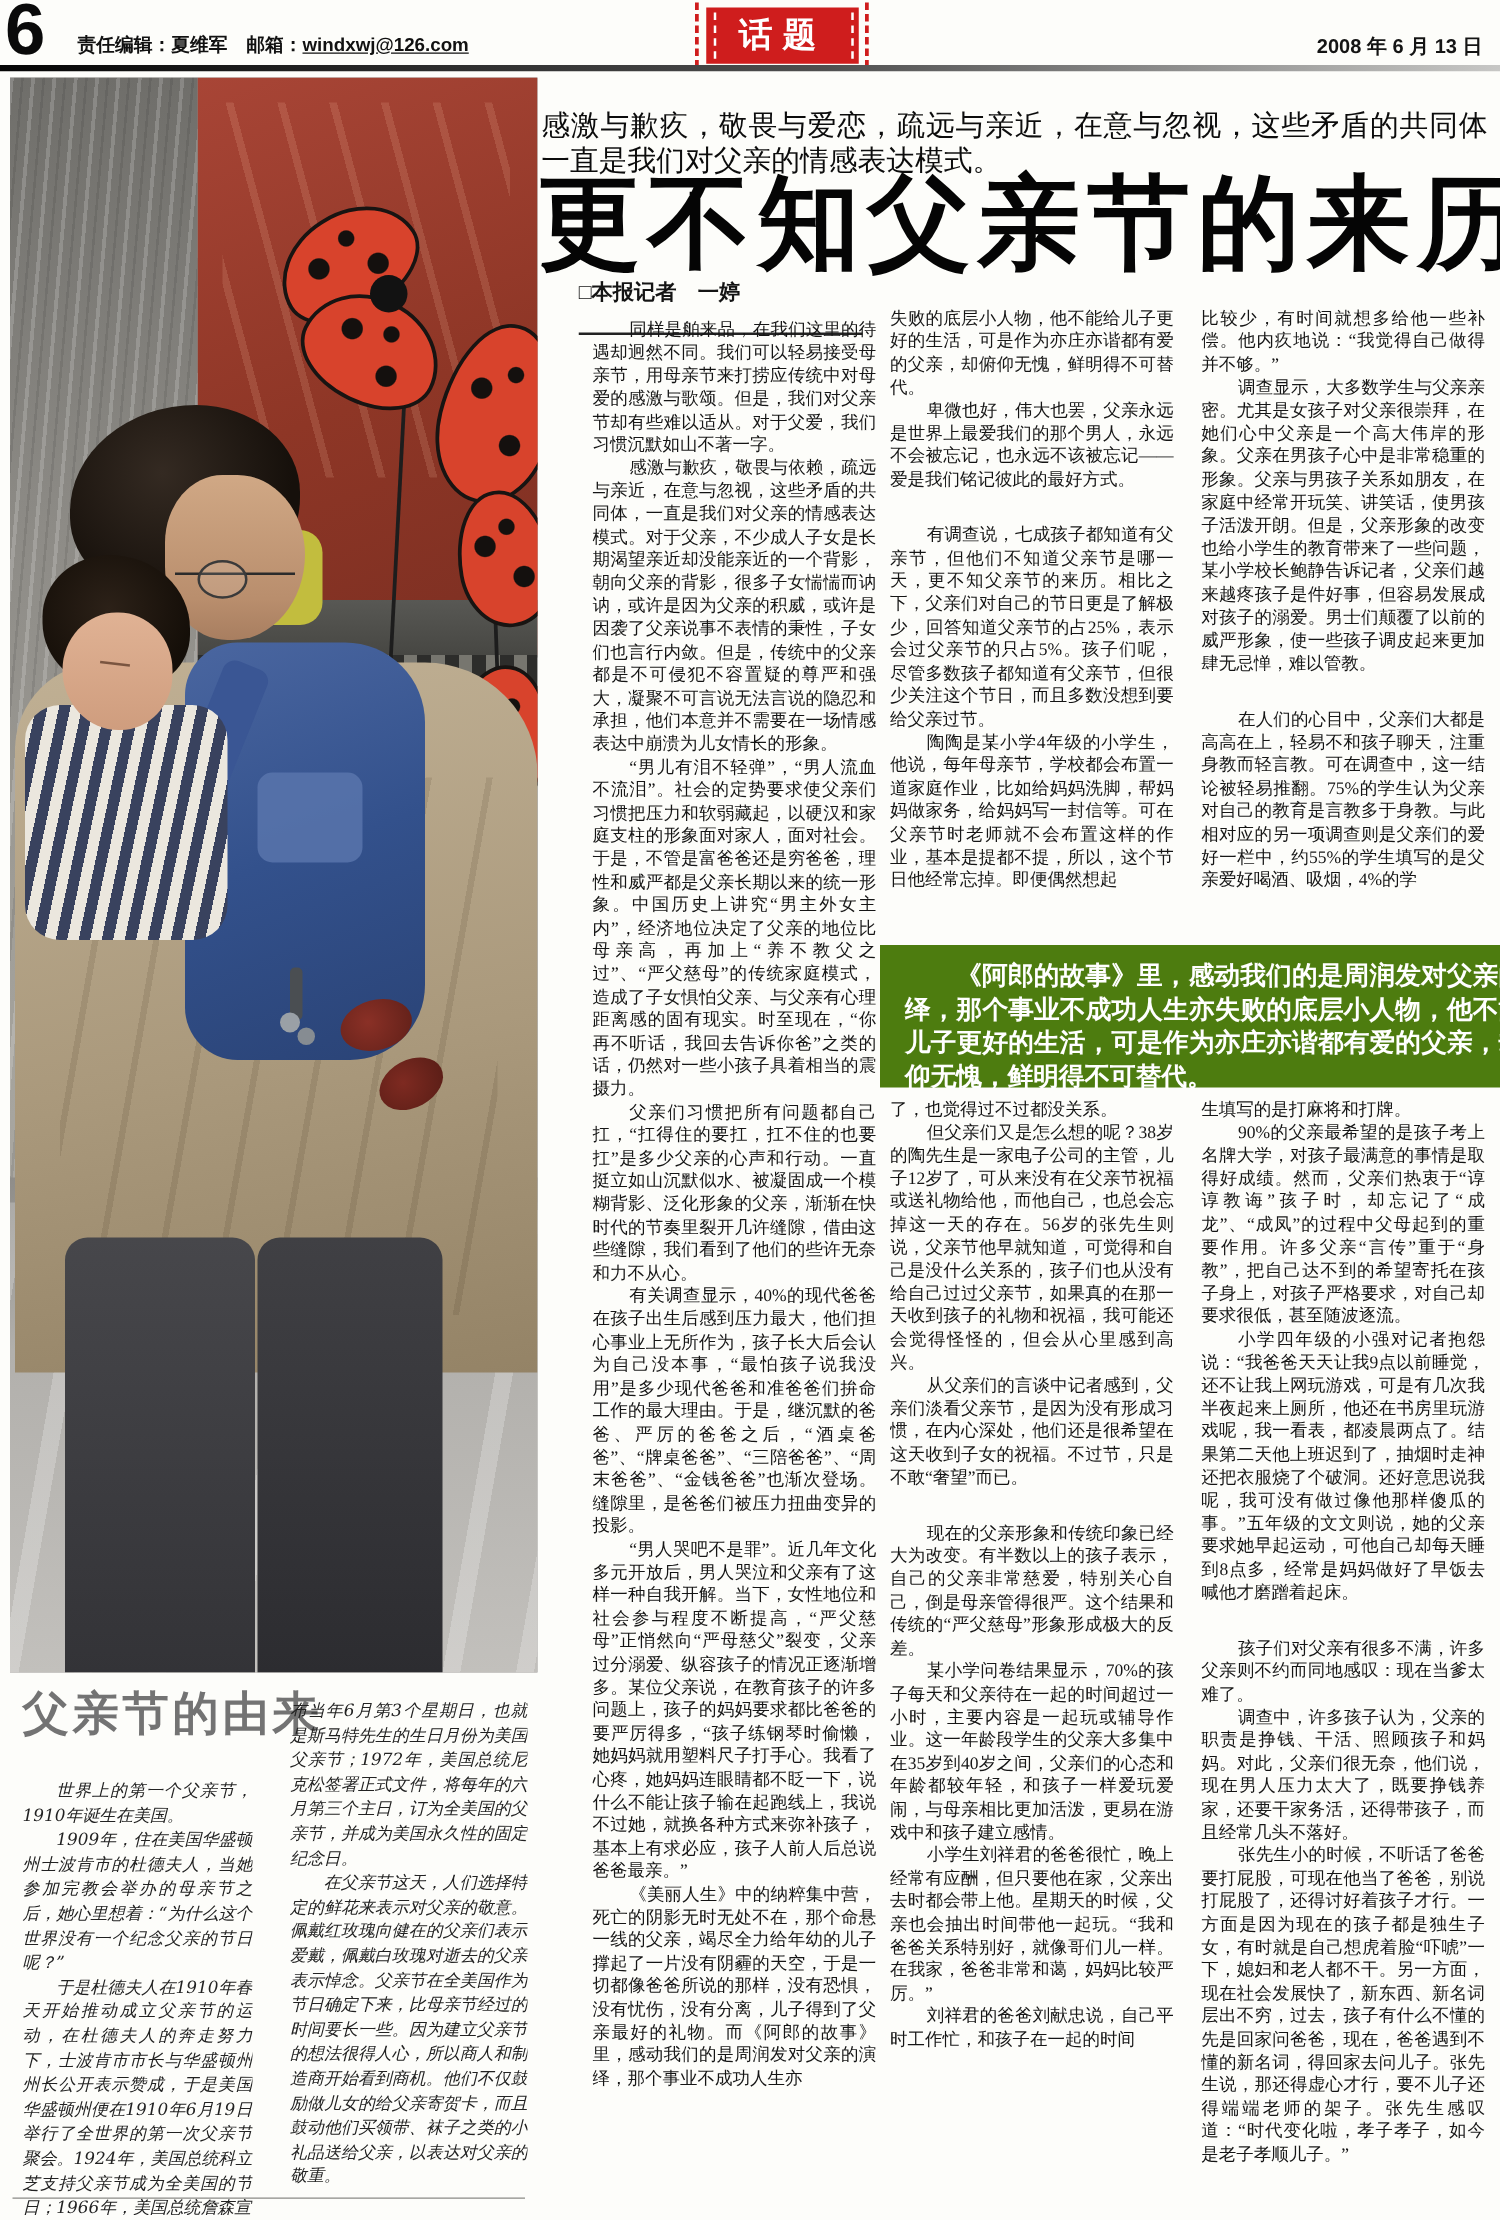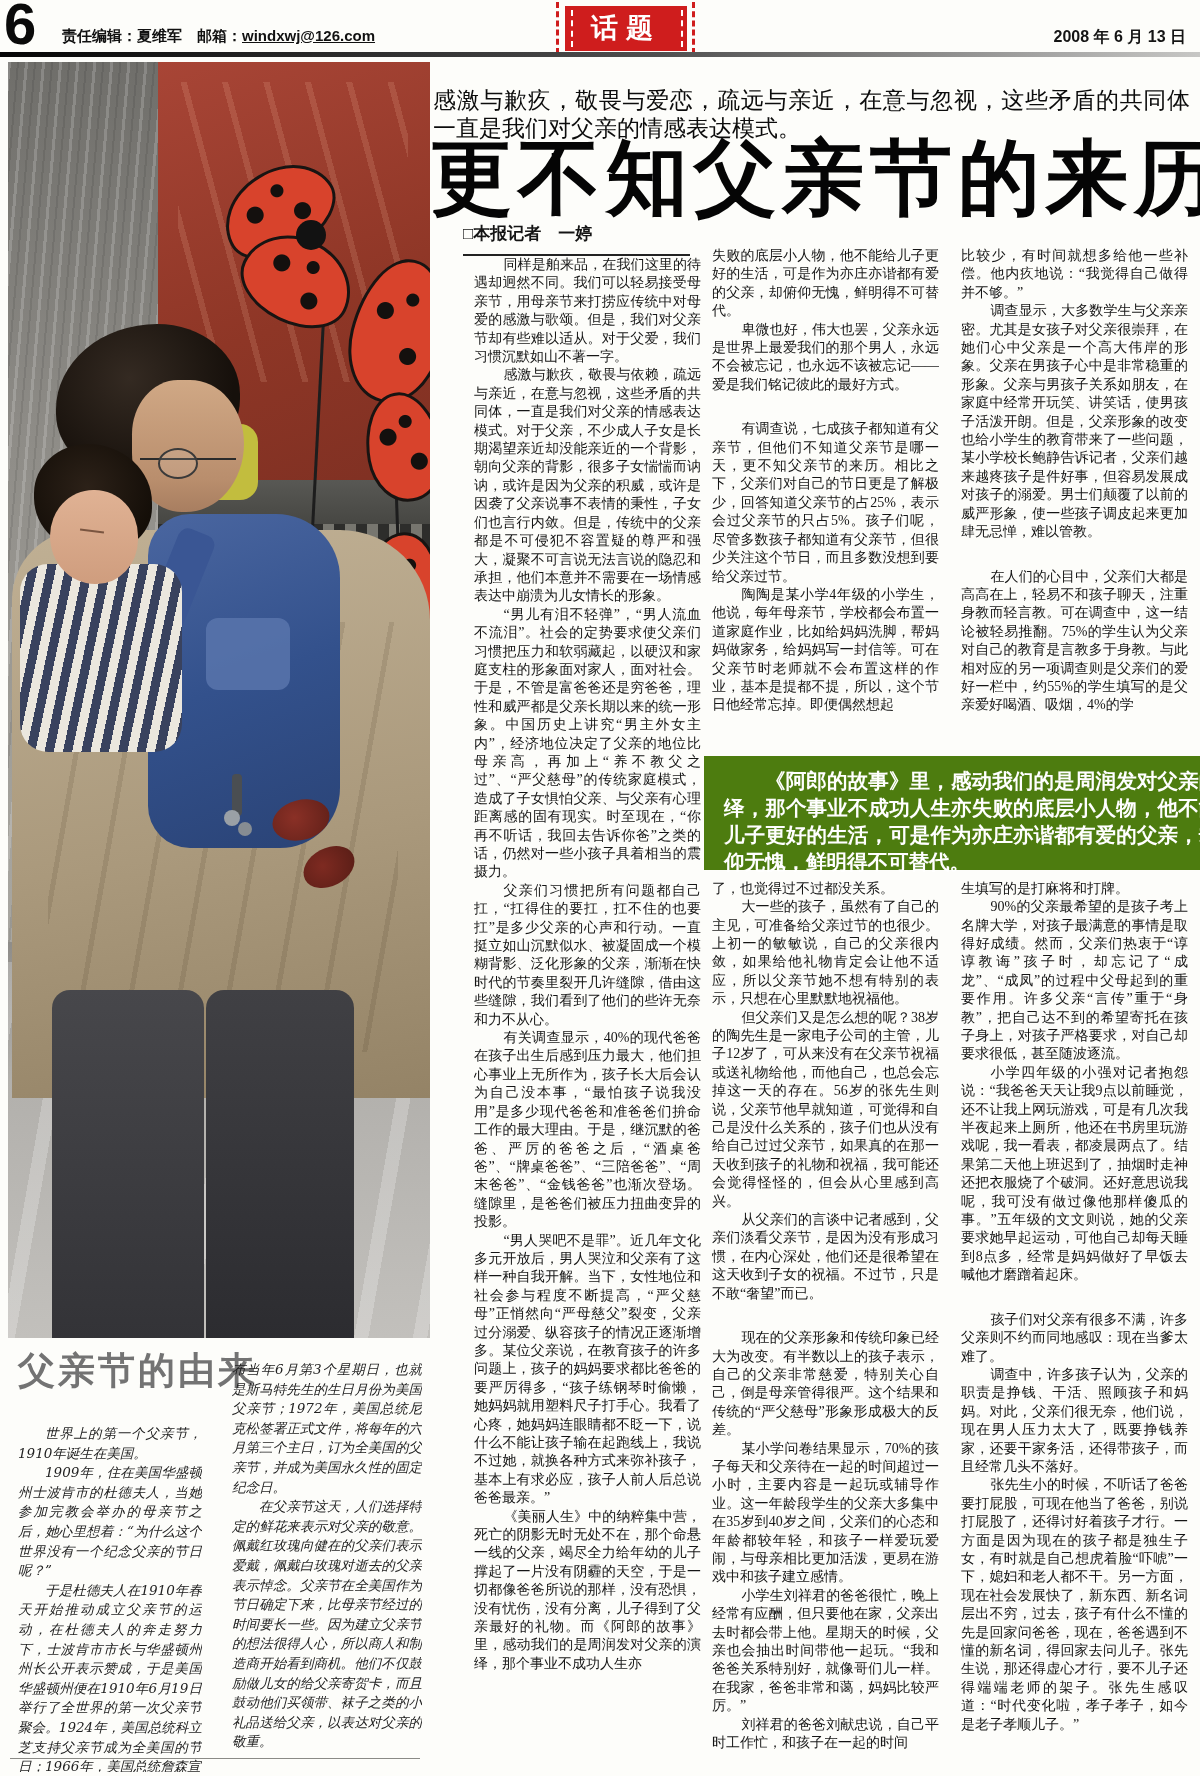--- a/index.html
+++ b/index.html
@@ -22,21 +22,21 @@
                font-family:"Liberation Sans","DejaVu Sans",sans-serif;}
   .header-rule{position:absolute;left:0;top:52px;width:1200px;height:5px;
                background:linear-gradient(90deg,#050505,#4f4f4f 55%,#c7c7c5);}
 
   
   .kicker{position:absolute;left:433px;top:86px;width:757px;font-size:23px;line-height:28px;
           font-weight:normal;text-align:justify;font-family:"Liberation Sans","DejaVu Sans",sans-serif;color:#0c0c0c;}
   .main-title{position:absolute;left:430px;top:124px;font-size:82px;font-weight:bold;letter-spacing:6px;
           font-family:"Liberation Sans","DejaVu Sans",sans-serif;color:#050505;white-space:nowrap;}
   .byline{position:absolute;left:463px;top:222px;width:227px;font-size:17px;font-weight:bold;
-          font-family:"Liberation Sans","DejaVu Sans",sans-serif;padding-bottom:9px;border-bottom:2px solid #222;}
+          font-family:"Liberation Sans","DejaVu Sans",sans-serif;padding-bottom:21px;border-bottom:2px solid #222;}
 
   
   .col{position:absolute;width:227px;overflow:hidden;}
   .col p{margin:0;font-size:14px;line-height:18.4px;text-align:justify;text-indent:2.1em;
          font-family:"Liberation Serif","DejaVu Serif",serif;color:#151515;}
   .col p.ni{text-indent:0;}
   .col .gap{width:100%;}
   .col1{left:474px;top:256px;height:1515px;}
   .col2{left:712px;top:247px;height:1524px;}
   .col3{left:961px;top:247px;height:1524px;}
@@ -202,21 +202,20 @@
       <p>《美丽人生》中的纳粹集中营，死亡的阴影无时无处不在，那个命悬一线的父亲，竭尽全力给年幼的儿子撑起了一片没有阴霾的天空，于是一切都像爸爸所说的那样，没有恐惧，没有忧伤，没有分离，儿子得到了父亲最好的礼物。而《阿郎的故事》里，感动我们的是周润发对父亲的演绎，那个事业不成功人生亦</p>
     </div>
   <div class="col col2">
       <p class="ni">失败的底层小人物，他不能给儿子更好的生活，可是作为亦庄亦谐都有爱的父亲，却俯仰无愧，鲜明得不可替代。</p>
       <p>卑微也好，伟大也罢，父亲永远是世界上最爱我们的那个男人，永远不会被忘记，也永远不该被忘记——爱是我们铭记彼此的最好方式。</p>
       <div class="gap" style="height: 26px;"></div>
       <p>有调查说，七成孩子都知道有父亲节，但他们不知道父亲节是哪一天，更不知父亲节的来历。相比之下，父亲们对自己的节日更是了解极少，回答知道父亲节的占25%，表示会过父亲节的只占5%。孩子们呢，尽管多数孩子都知道有父亲节，但很少关注这个节日，而且多数没想到要给父亲过节。</p>
       <p>陶陶是某小学4年级的小学生，他说，每年母亲节，学校都会布置一道家庭作业，比如给妈妈洗脚，帮妈妈做家务，给妈妈写一封信等。可在父亲节时老师就不会布置这样的作业，基本是提都不提，所以，这个节日他经常忘掉。即便偶然想起</p>
       <div class="gap" style="height: 165px;"></div>
       <p class="ni">了，也觉得过不过都没关系。</p>
-      <p>大一些的孩子，虽然有了自己的主见，可准备给父亲过节的也很少。上初一的敏敏说，自己的父亲很内敛，如果给他礼物肯定会让他不适应，所以父亲节她不想有特别的表示，只想在心里默默地祝福他。</p>
       <p>但父亲们又是怎么想的呢？38岁的陶先生是一家电子公司的主管，儿子12岁了，可从来没有在父亲节祝福或送礼物给他，而他自己，也总会忘掉这一天的存在。56岁的张先生则说，父亲节他早就知道，可觉得和自己是没什么关系的，孩子们也从没有给自己过过父亲节，如果真的在那一天收到孩子的礼物和祝福，我可能还会觉得怪怪的，但会从心里感到高兴。</p>
       <p>从父亲们的言谈中记者感到，父亲们淡看父亲节，是因为没有形成习惯，在内心深处，他们还是很希望在这天收到子女的祝福。不过节，只是不敢“奢望”而已。</p>
       <div class="gap" style="height: 26px;"></div>
       <p>现在的父亲形象和传统印象已经大为改变。有半数以上的孩子表示，自己的父亲非常慈爱，特别关心自己，倒是母亲管得很严。这个结果和传统的“严父慈母”形象形成极大的反差。</p>
       <p>某小学问卷结果显示，70%的孩子每天和父亲待在一起的时间超过一小时，主要内容是一起玩或辅导作业。这一年龄段学生的父亲大多集中在35岁到40岁之间，父亲们的心态和年龄都较年轻，和孩子一样爱玩爱闹，与母亲相比更加活泼，更易在游戏中和孩子建立感情。</p>
       <p>小学生刘祥君的爸爸很忙，晚上经常有应酬，但只要他在家，父亲出去时都会带上他。星期天的时候，父亲也会抽出时间带他一起玩。“我和爸爸关系特别好，就像哥们儿一样。在我家，爸爸非常和蔼，妈妈比较严厉。”</p>
       <p>刘祥君的爸爸刘献忠说，自己平时工作忙，和孩子在一起的时间</p>
     </div>
   <div class="col col3">
       <p class="ni">比较少，有时间就想多给他一些补偿。他内疚地说：“我觉得自己做得并不够。”</p>

